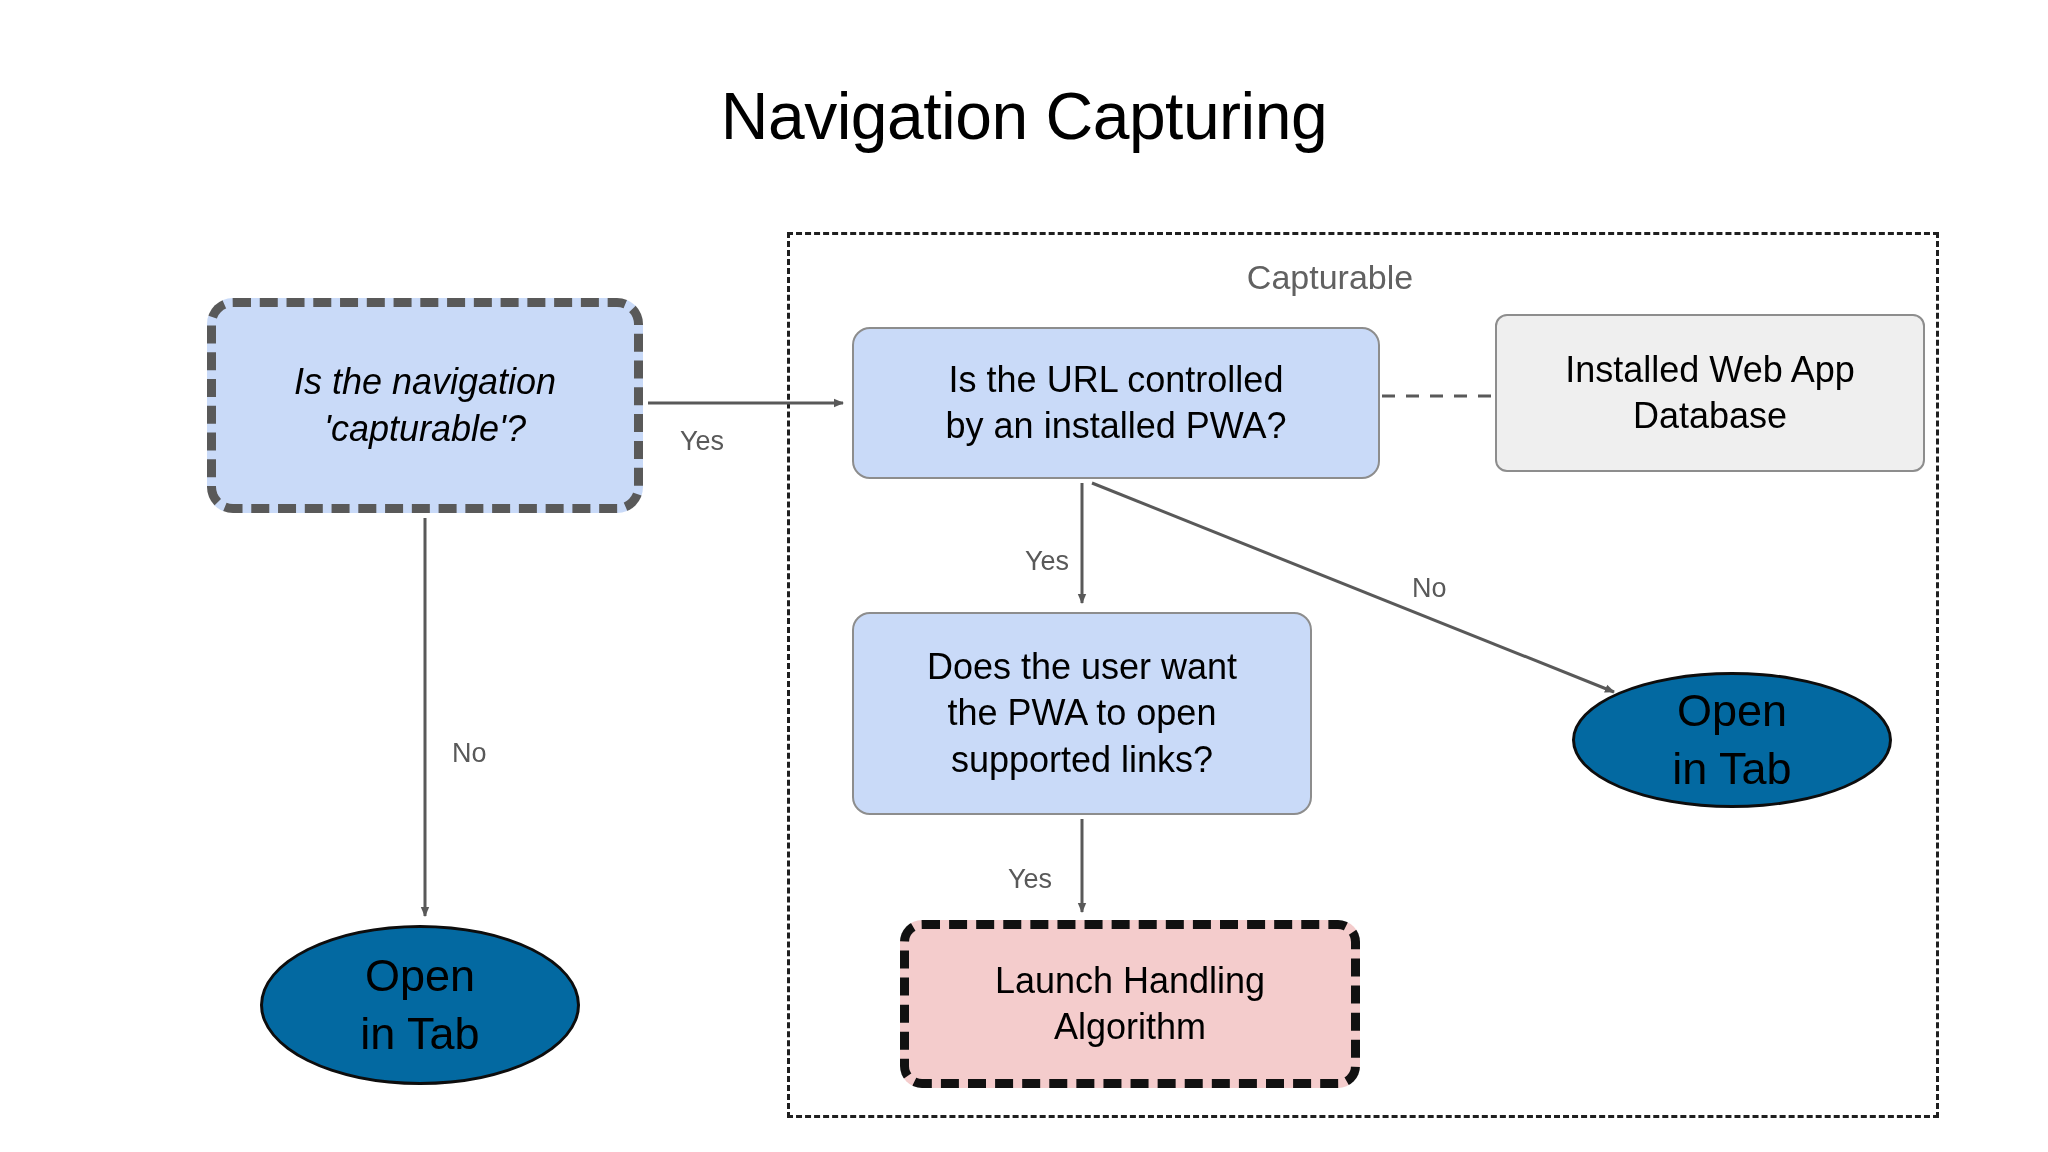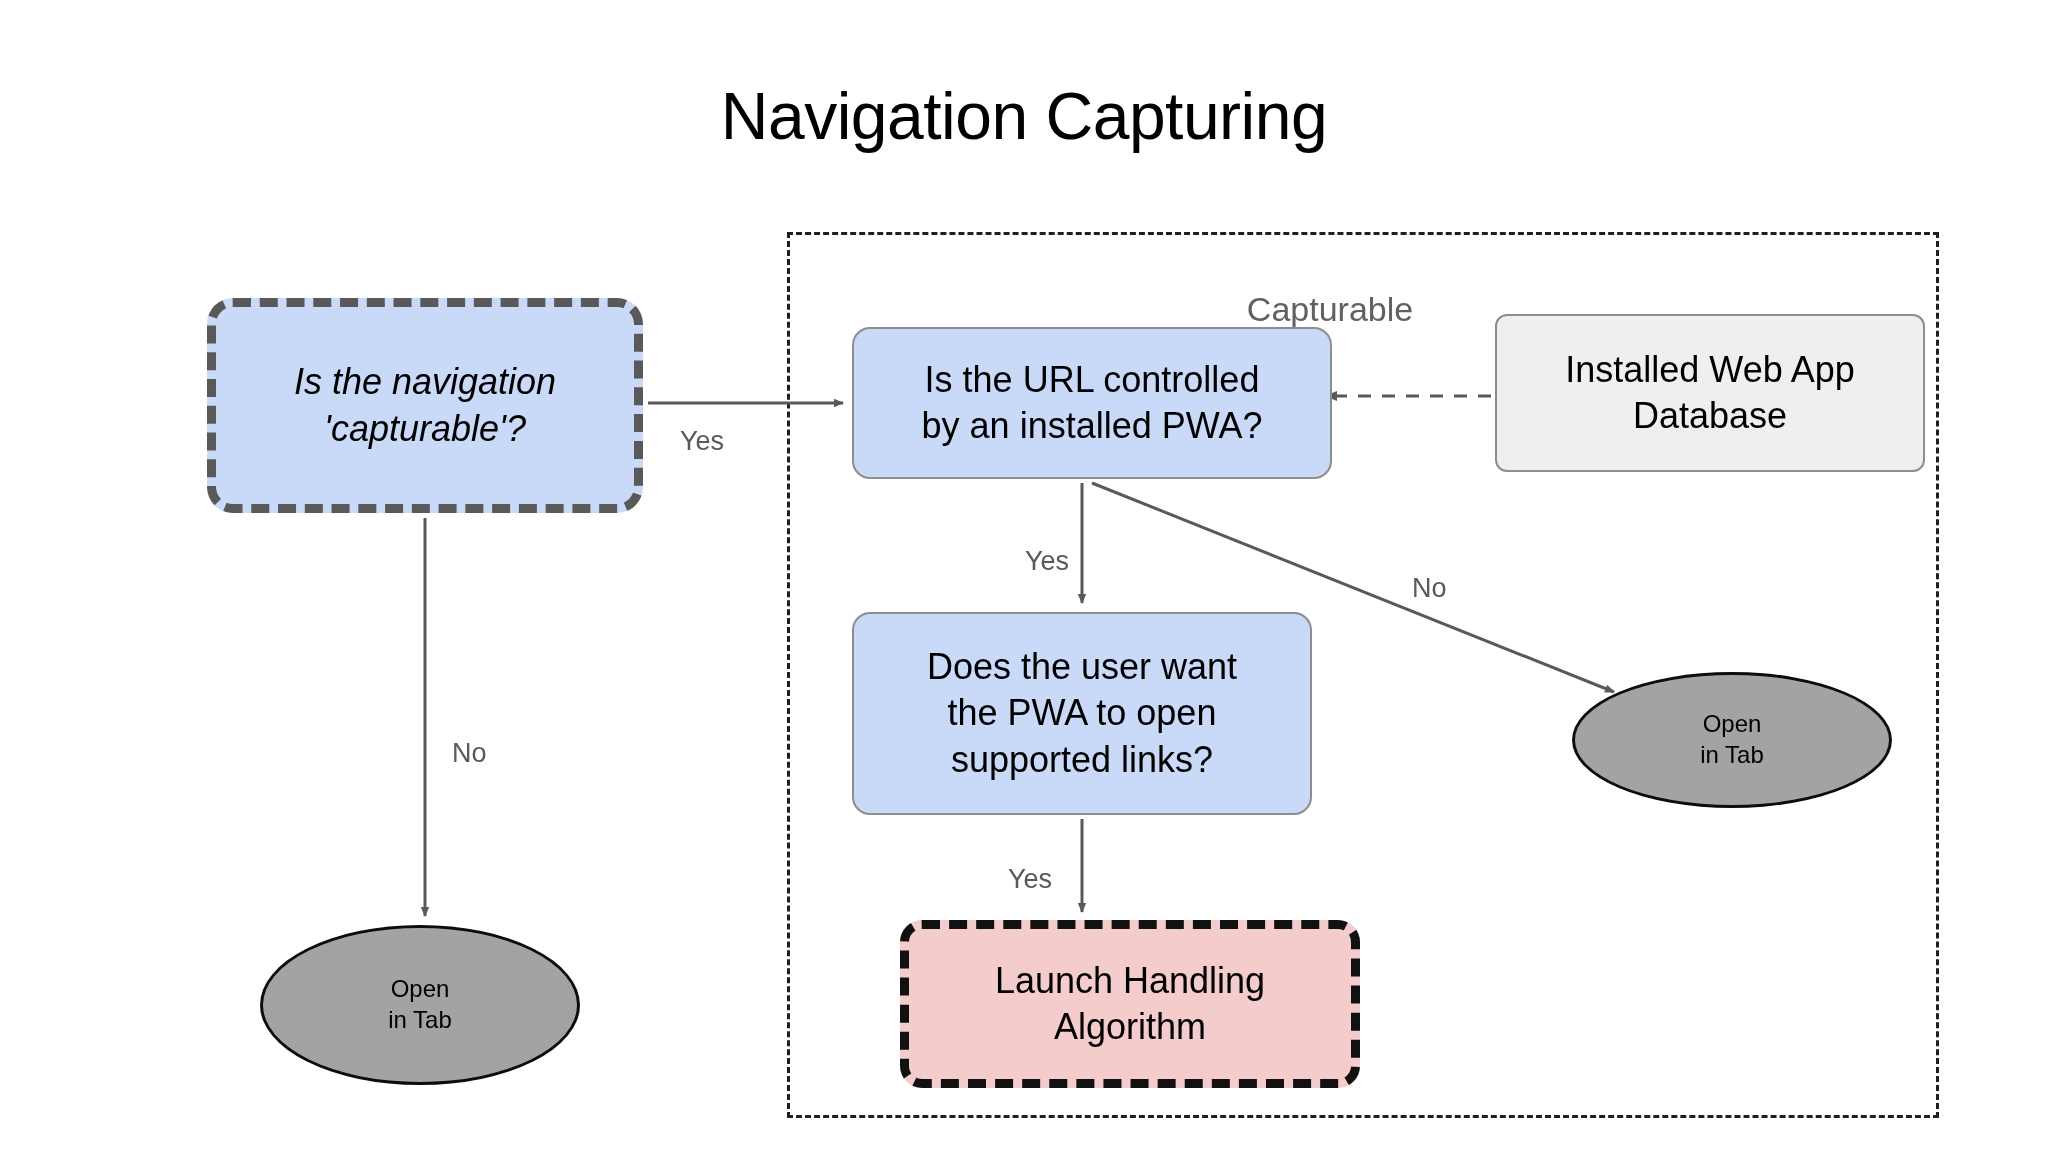--- a/index.html
+++ b/index.html
@@ -61,21 +61,20 @@
     background: transparent;
   }
   #capturable-group-label {
     position: absolute;
     left: 1180px;
     top: 258px;
     width: 300px;
     text-align: center;
     font-size: 34px;
     color: #616161;
-    margin-top: 32px;
   }
   
   .box-blue {
     background: #c9daf8;
     border: 2px solid #8d8d8d;
     border-radius: 18px;
     font-size: 36px;
   }
   .box-blue-dashed {
     background: #c9daf8;
@@ -90,28 +89,28 @@
     border-radius: 12px;
     font-size: 36px;
   }
   .box-pink-dashed {
     background: #f4cccc;
     border: 9px dashed #111111;
     border-radius: 22px;
     font-size: 36px;
   }
   .ellipse-green {
-    background: #a3a3a3;
+    background: #0369a1;
     border: 3px solid #0d0d0d;
     border-radius: 50%;
-    font-size: 24px;
+    font-size: 45px;
   }
   
   #node-is-capturable   { left: 207px;  top: 298px;  width: 436px; height: 215px; }
-  #node-url-controlled  { left: 852px;  top: 327px;  width: 480px; height: 152px; }
+  #node-url-controlled  { left: 852px;  top: 327px;  width: 528px; height: 152px; }
   #node-web-app-db      { left: 1495px; top: 314px;  width: 430px; height: 158px; }
   #node-user-want       { left: 852px;  top: 612px;  width: 460px; height: 203px; }
   #node-launch-handling { left: 852px;  top: 920px;  width: 460px; height: 168px; margin-left: 48px; }
   #node-open-tab-left   { left: 260px;  top: 925px;  width: 320px; height: 160px; }
   #node-open-tab-right  { left: 1572px; top: 672px;  width: 320px; height: 136px; }
 
   
   .edge-label {
     position: absolute;
     font-size: 27px;

